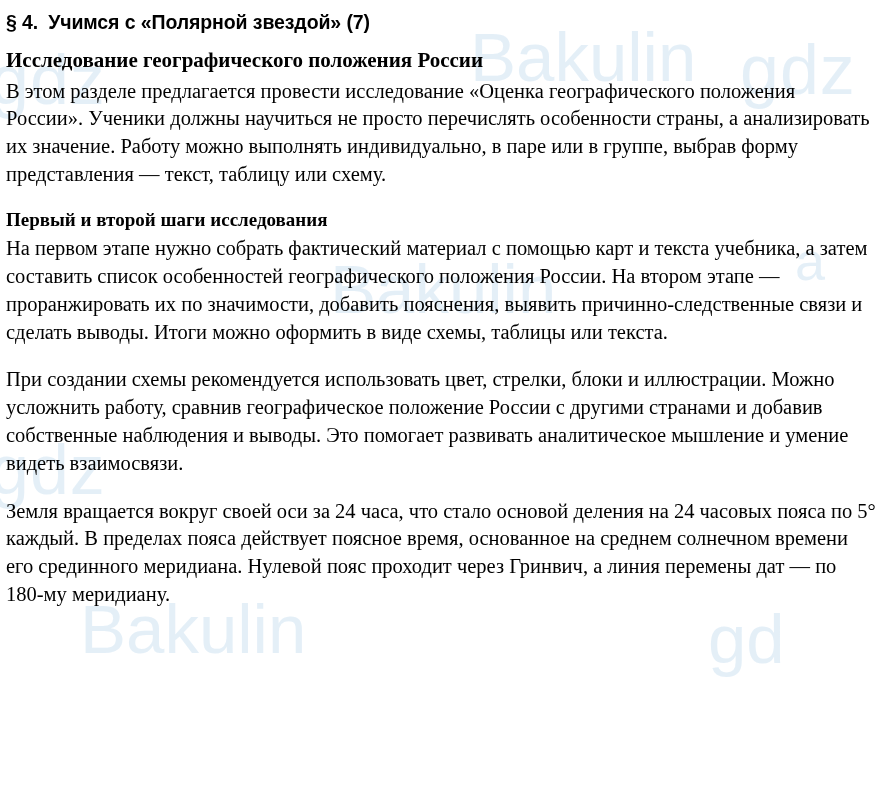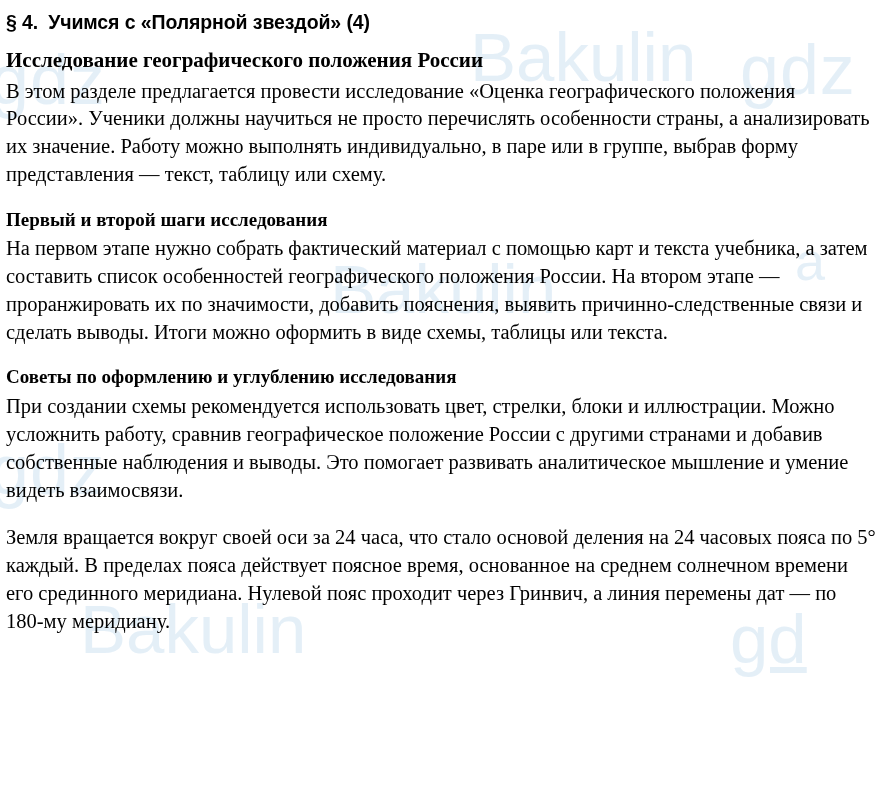--- a/index.html
+++ b/index.html
@@ -82,41 +82,40 @@
 <body>
 
 <div id="watermark">
   <span class="wm wm-a" style="left:-10px; top:40px;">gdz</span>
   <span class="wm wm-c" style="left:470px; top:18px;">Bakulin</span>
   <span class="wm wm-a" style="left:740px; top:30px;">gdz</span>
   <span class="wm wm-c" style="left:330px; top:250px;">Bakulin</span>
   <span class="wm wm-b" style="left:795px; top:230px;">a</span>
   <span class="wm wm-a" style="left:-10px; top:430px;">gdz</span>
   <span class="wm wm-c" style="left:80px;  top:590px;">Bakulin</span>
-  <span class="wm wm-c" style="left:730px; top:600px;text-decoration:underline;">gd</span>
+  <span class="wm wm-c" style="left:708px; top:600px;">gd</span>
 </div>
 
 <div id="page">
 
   <h1 class="doc-title">
-    <span class="sec">§ 4.</span><span>Учимся с «Полярной звездой» (4)</span>
+    <span class="sec">§ 4.</span><span>Учимся с «Полярной звездой» (7)</span>
   </h1>
 
   <div class="block">
     <h2 class="sec-head">Исследование географического положения России</h2>
     <p class="body">В этом разделе предлагается провести исследование «Оценка географического положения России». Ученики должны научиться не просто перечислять особенности страны, а анализировать их значение. Работу можно выполнять индивидуально, в паре или в группе, выбрав форму представления — текст, таблицу или схему.</p>
   </div>
 
   <div class="block">
     <h2 class="sec-head sub">Первый и второй шаги исследования</h2>
     <p class="body">На первом этапе нужно собрать фактический материал с помощью карт и текста учебника, а затем составить список особенностей географического положения России. На втором этапе — проранжировать их по значимости, добавить пояснения, выявить причинно-следственные связи и сделать выводы. Итоги можно оформить в виде схемы, таблицы или текста.</p>
   </div>
 
   <div class="block">
-    <h2 class="sec-head sub">Советы по оформлению и углублению исследования</h2>
     <p class="body">При создании схемы рекомендуется использовать цвет, стрелки, блоки и иллюстрации. Можно усложнить работу, сравнив географическое положение России с другими странами и добавив собственные наблюдения и выводы. Это помогает развивать аналитическое мышление и умение видеть взаимосвязи.</p>
   </div>
 
   <div class="block">
     <p class="body">Земля вращается вокруг своей оси за 24 часа, что стало основой деления на 24 часовых пояса по 5° каждый. В пределах пояса действует поясное время, основанное на среднем солнечном времени его срединного меридиана. Нулевой пояс проходит через Гринвич, а линия перемены дат — по 180-му меридиану.</p>
   </div>
 
 </div>
 
 </body></html>

